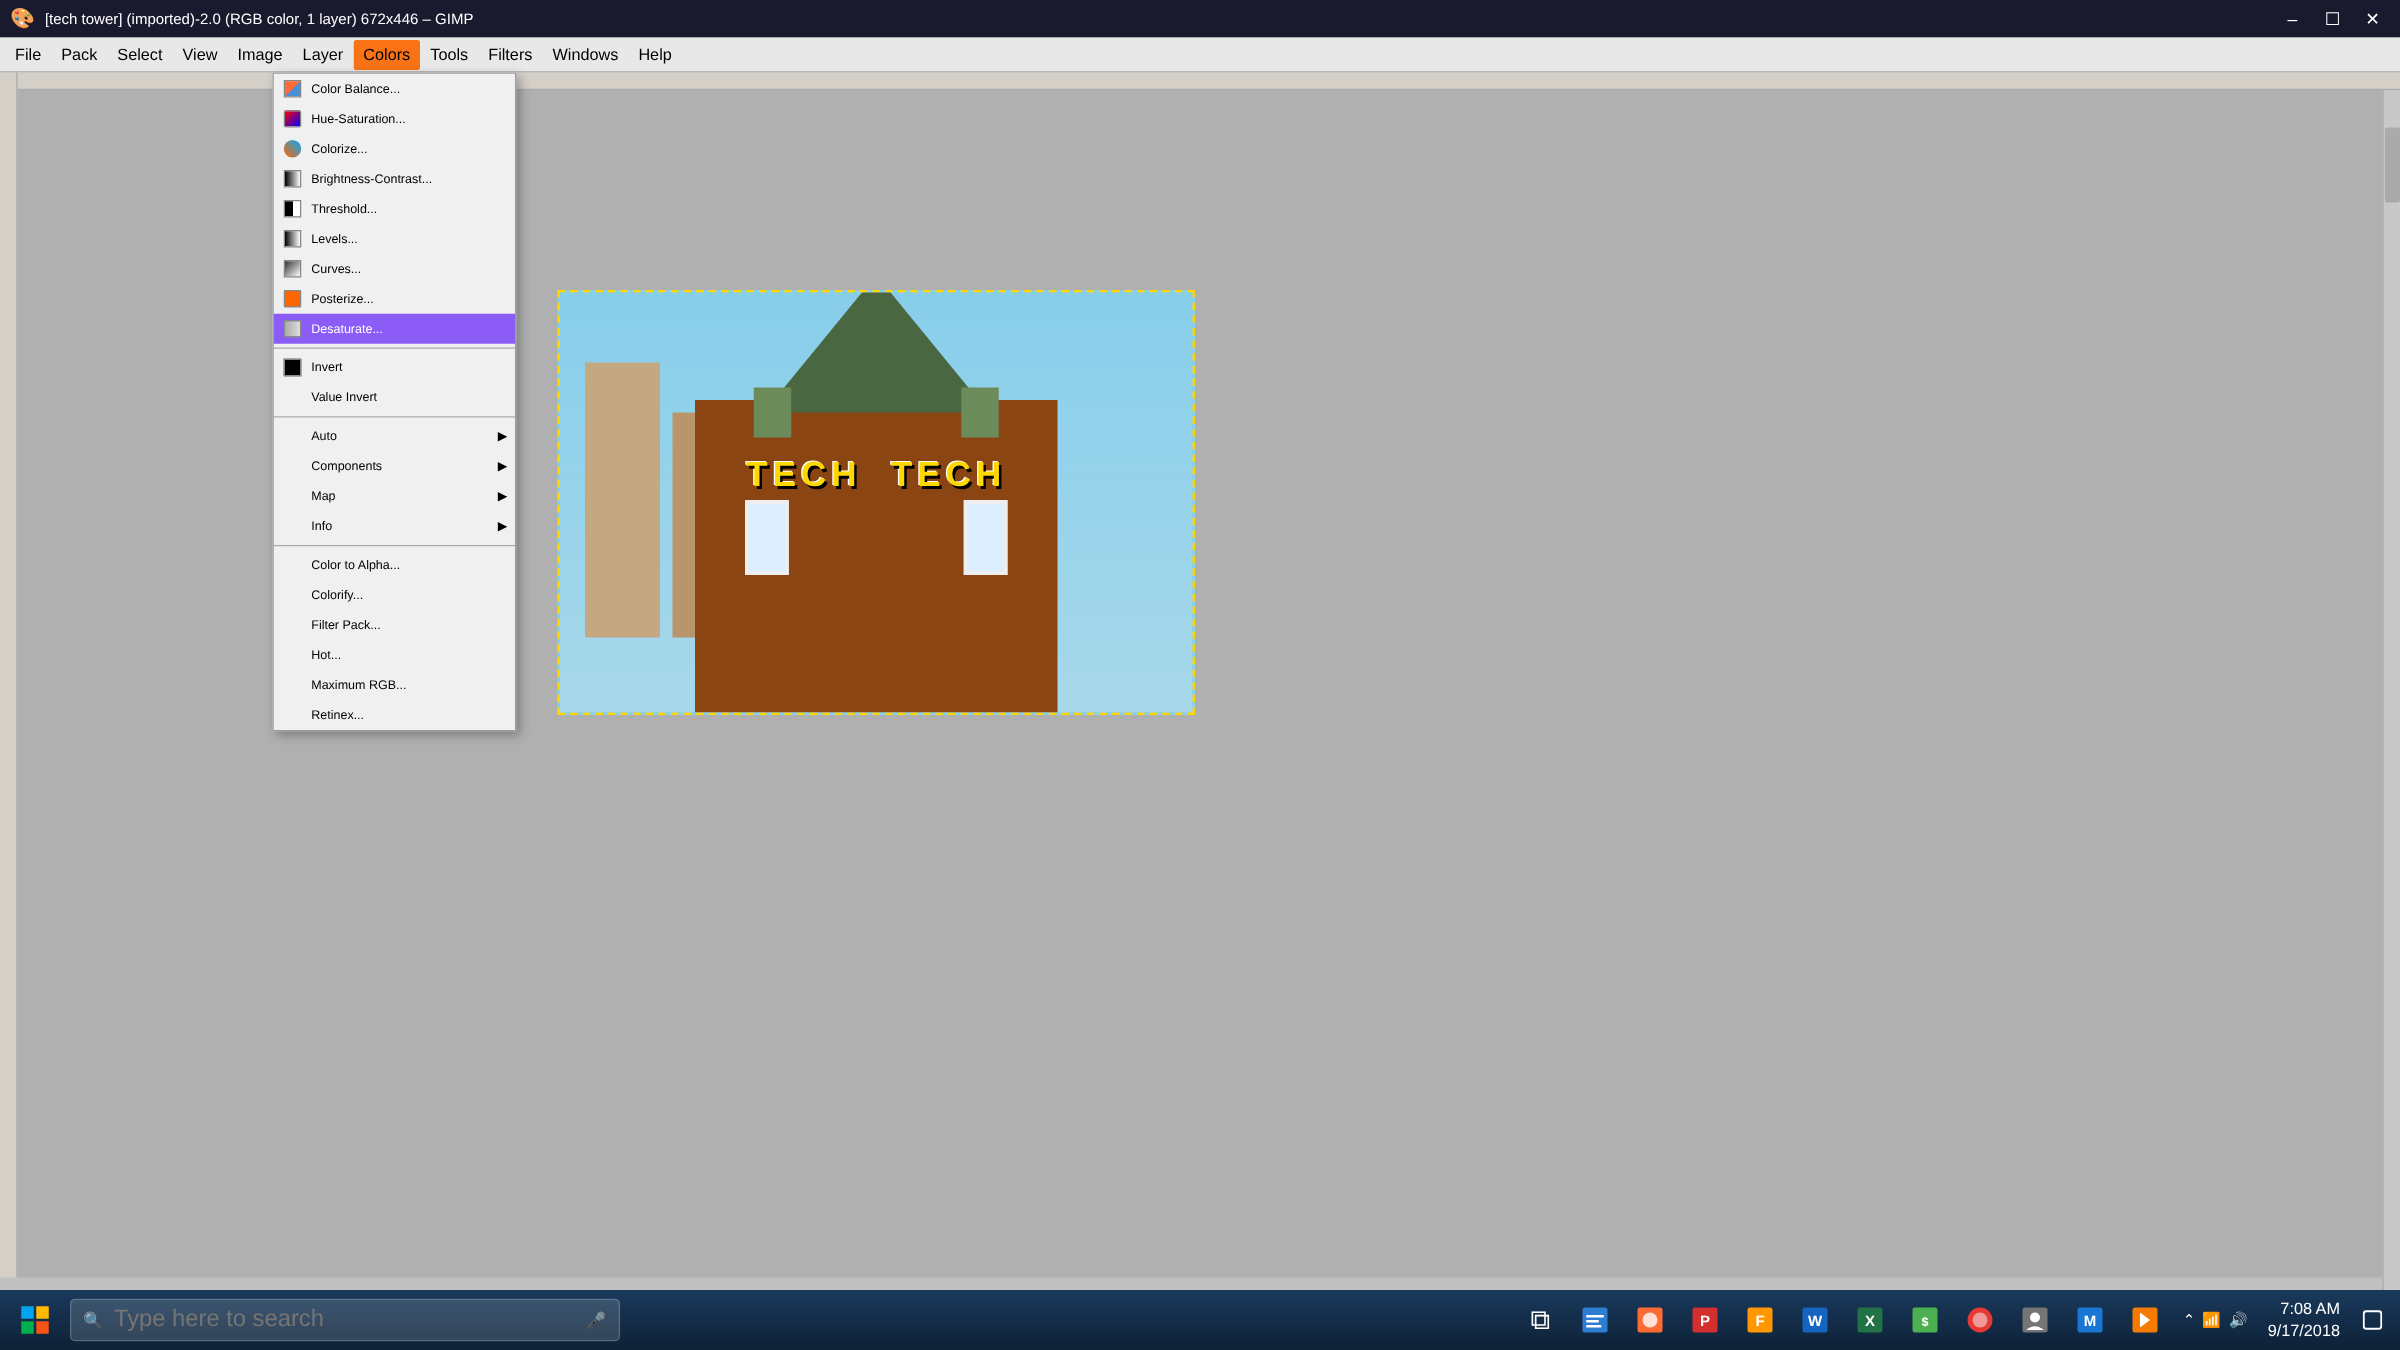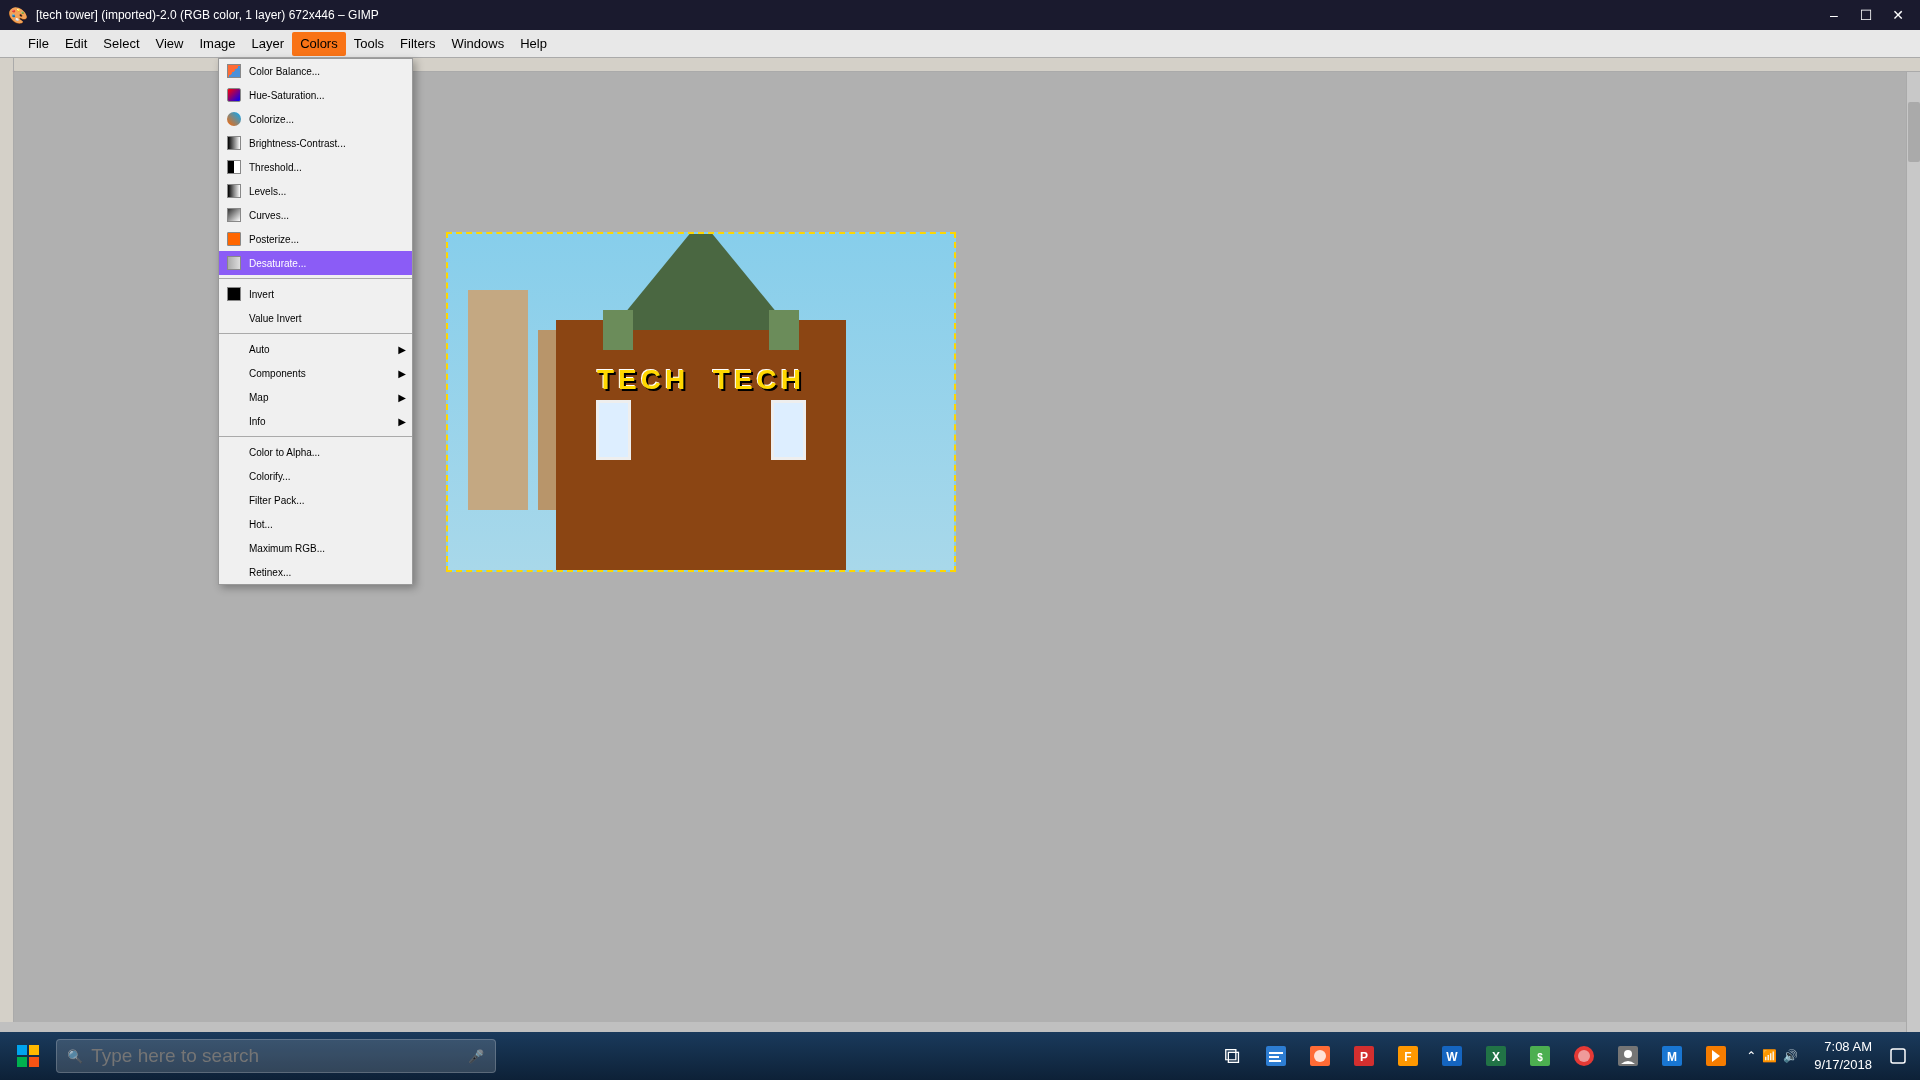--- a/index.html
+++ b/index.html
@@ -47,21 +47,21 @@
       justify-content: center;
     }
 
     
     #menu-bar {
       width: 100%;
       height: 28px;
       background: #e8e8e8;
       display: flex;
       align-items: center;
-      padding: 0 20px;
+      padding: 0 4px;
       border-bottom: 1px solid #aaa;
     }
     .menu-item {
       padding: 3px 8px;
       cursor: pointer;
       border-radius: 2px;
       height: 24px;
       display: flex;
       align-items: center;
     }
@@ -316,21 +316,21 @@
   </div>
   <div id="title-bar-controls">
     <button class="title-btn">–</button>
     <button class="title-btn">☐</button>
     <button class="title-btn close">✕</button>
   </div>
 </div>
 
 <div id="menu-bar">
   <div class="menu-item">File</div>
-  <div class="menu-item">Edit</div>
+  <div class="menu-item">Pack</div>
   <div class="menu-item">Select</div>
   <div class="menu-item">View</div>
   <div class="menu-item">Image</div>
   <div class="menu-item">Layer</div>
   <div class="menu-item active">Colors</div>
   <div class="menu-item">Tools</div>
   <div class="menu-item">Filters</div>
   <div class="menu-item">Windows</div>
   <div class="menu-item">Help</div>
 </div>

